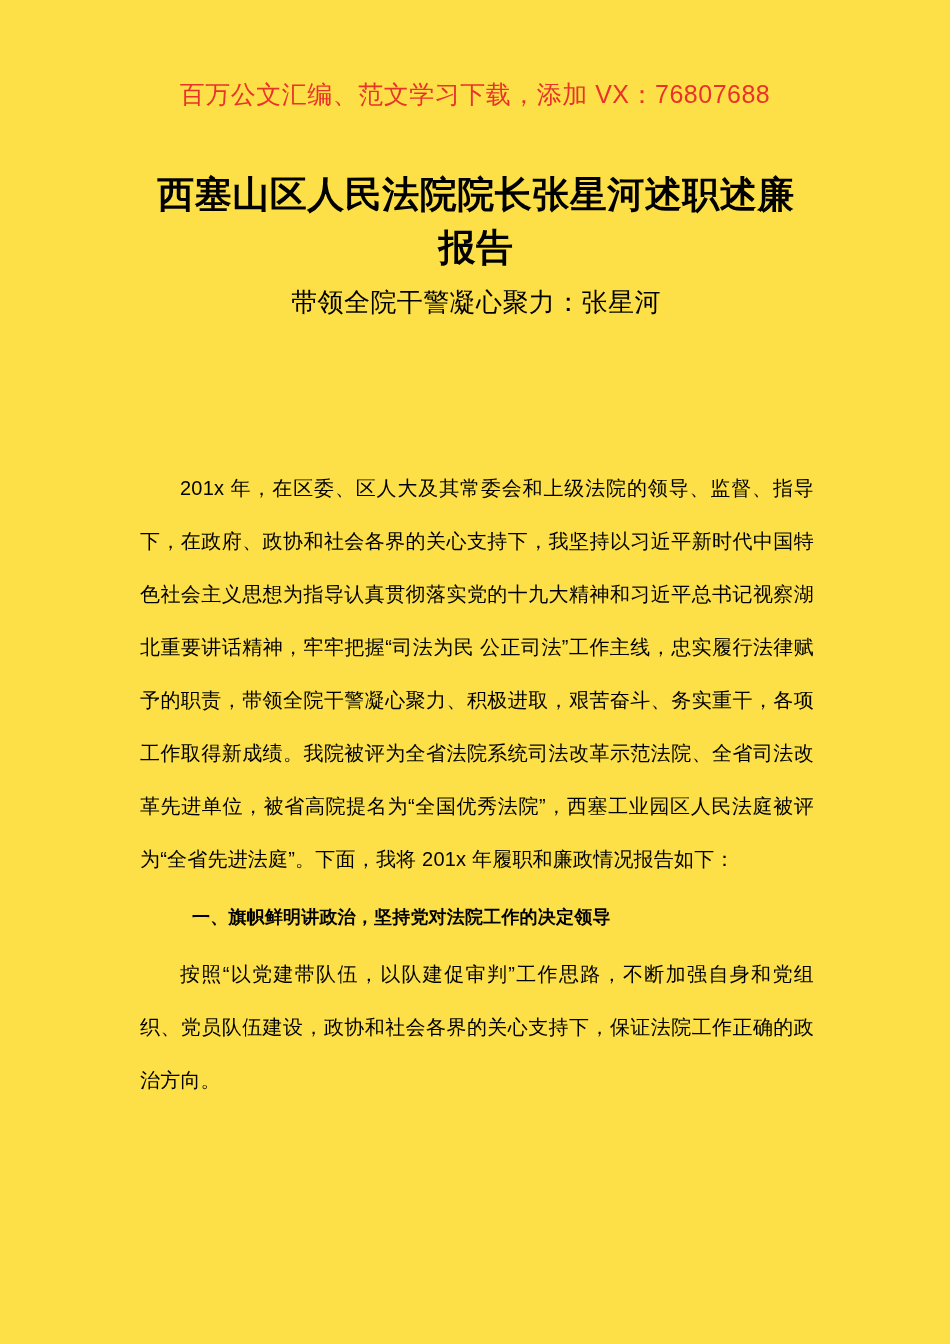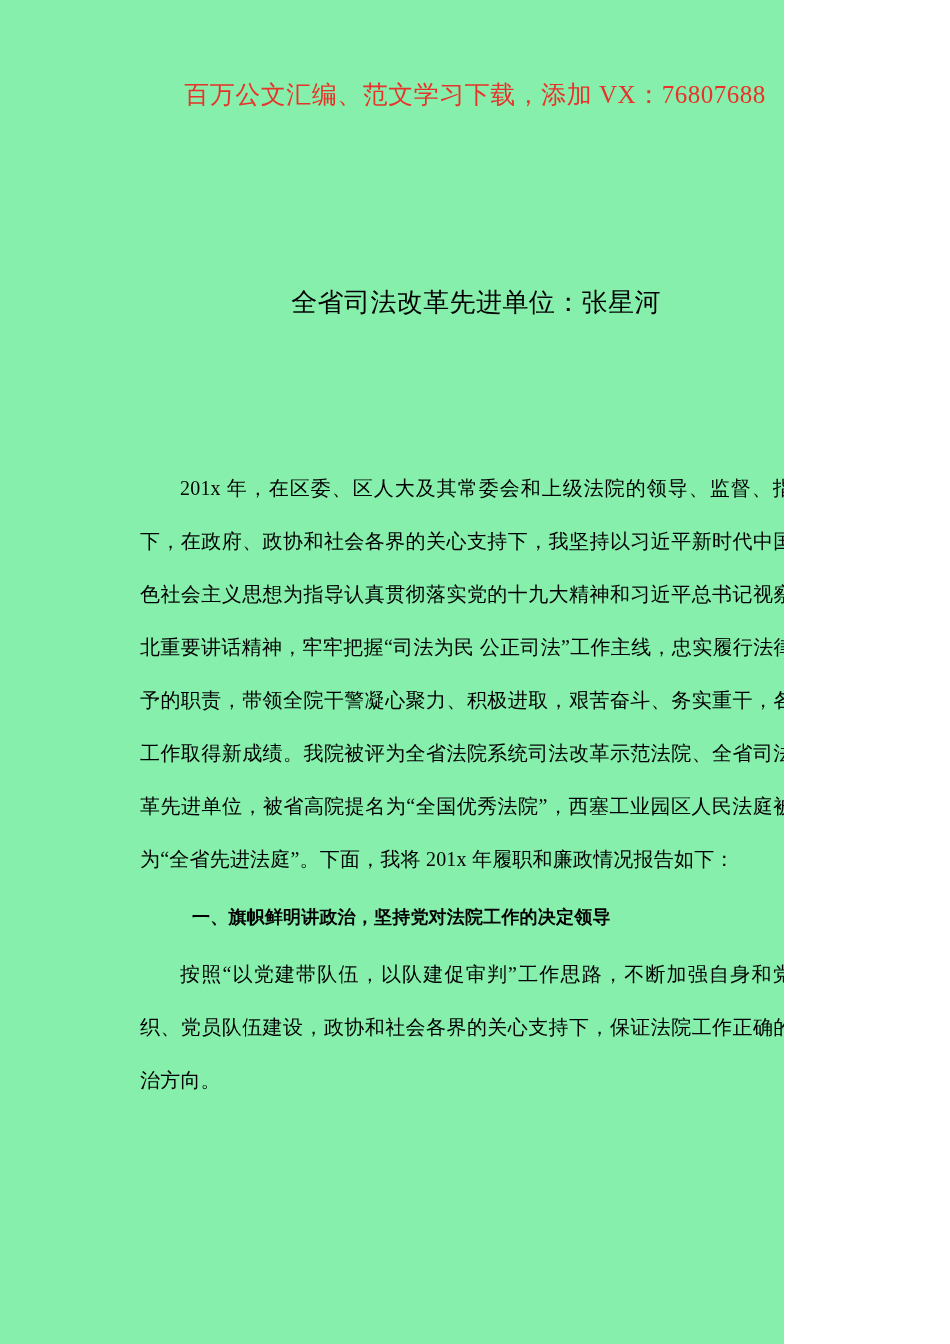--- a/index.html
+++ b/index.html
@@ -3,25 +3,25 @@
 <meta charset="utf-8">
 <style>
   html, body {
     margin: 0;
     padding: 0;
     background: #ffffff;
   }
 
   .page {
     position: relative;
-    width: 784px;
+    width: 950px;
     height: 1344px;
-    background: #86efac;
+    background: #fde047;
     overflow: hidden;
-    font-family: Liberation Serif, serif;
+    font-family: Liberation Sans, sans-serif;
     color: #000000;
     box-sizing: border-box;
   }
 
   
   .promo-banner {
     position: absolute;
     top: 78px;
     left: 0;
     width: 950px;
@@ -94,23 +94,24 @@
     letter-spacing: 0.2px;
   }
 </style>
 </head>
 <body>
 
 <div class="page">
 
   <div class="promo-banner">百万公文汇编、范文学习下载，添加 VX：76807688</div>
 
+  <div class="doc-title">西塞山区人民法院院长张星河述职述廉报告</div>
 
   <div class="meta-block">
-    <div class="meta-line">全省司法改革先进单位：张星河</div>
+    <div class="meta-line">带领全院干警凝心聚力：张星河</div>
   </div>
 
   <div class="body-block">
     <p class="para">201x 年，在区委、区人大及其常委会和上级法院的领导、监督、指导下，在政府、政协和社会各界的关心支持下，我坚持以习近平新时代中国特色社会主义思想为指导认真贯彻落实党的十九大精神和习近平总书记视察湖北重要讲话精神，牢牢把握“司法为民 公正司法”工作主线，忠实履行法律赋予的职责，带领全院干警凝心聚力、积极进取，艰苦奋斗、务实重干，各项工作取得新成绩。我院被评为全省法院系统司法改革示范法院、全省司法改革先进单位，被省高院提名为“全国优秀法院”，西塞工业园区人民法庭被评为“全省先进法庭”。下面，我将 201x 年履职和廉政情况报告如下：</p>
     <p class="section-heading">一、旗帜鲜明讲政治，坚持党对法院工作的决定领导</p>
     <p class="para para-last">按照“以党建带队伍，以队建促审判”工作思路，不断加强自身和党组织、党员队伍建设，政协和社会各界的关心支持下，保证法院工作正确的政治方向。</p>
   </div>
 
 </div>
 

